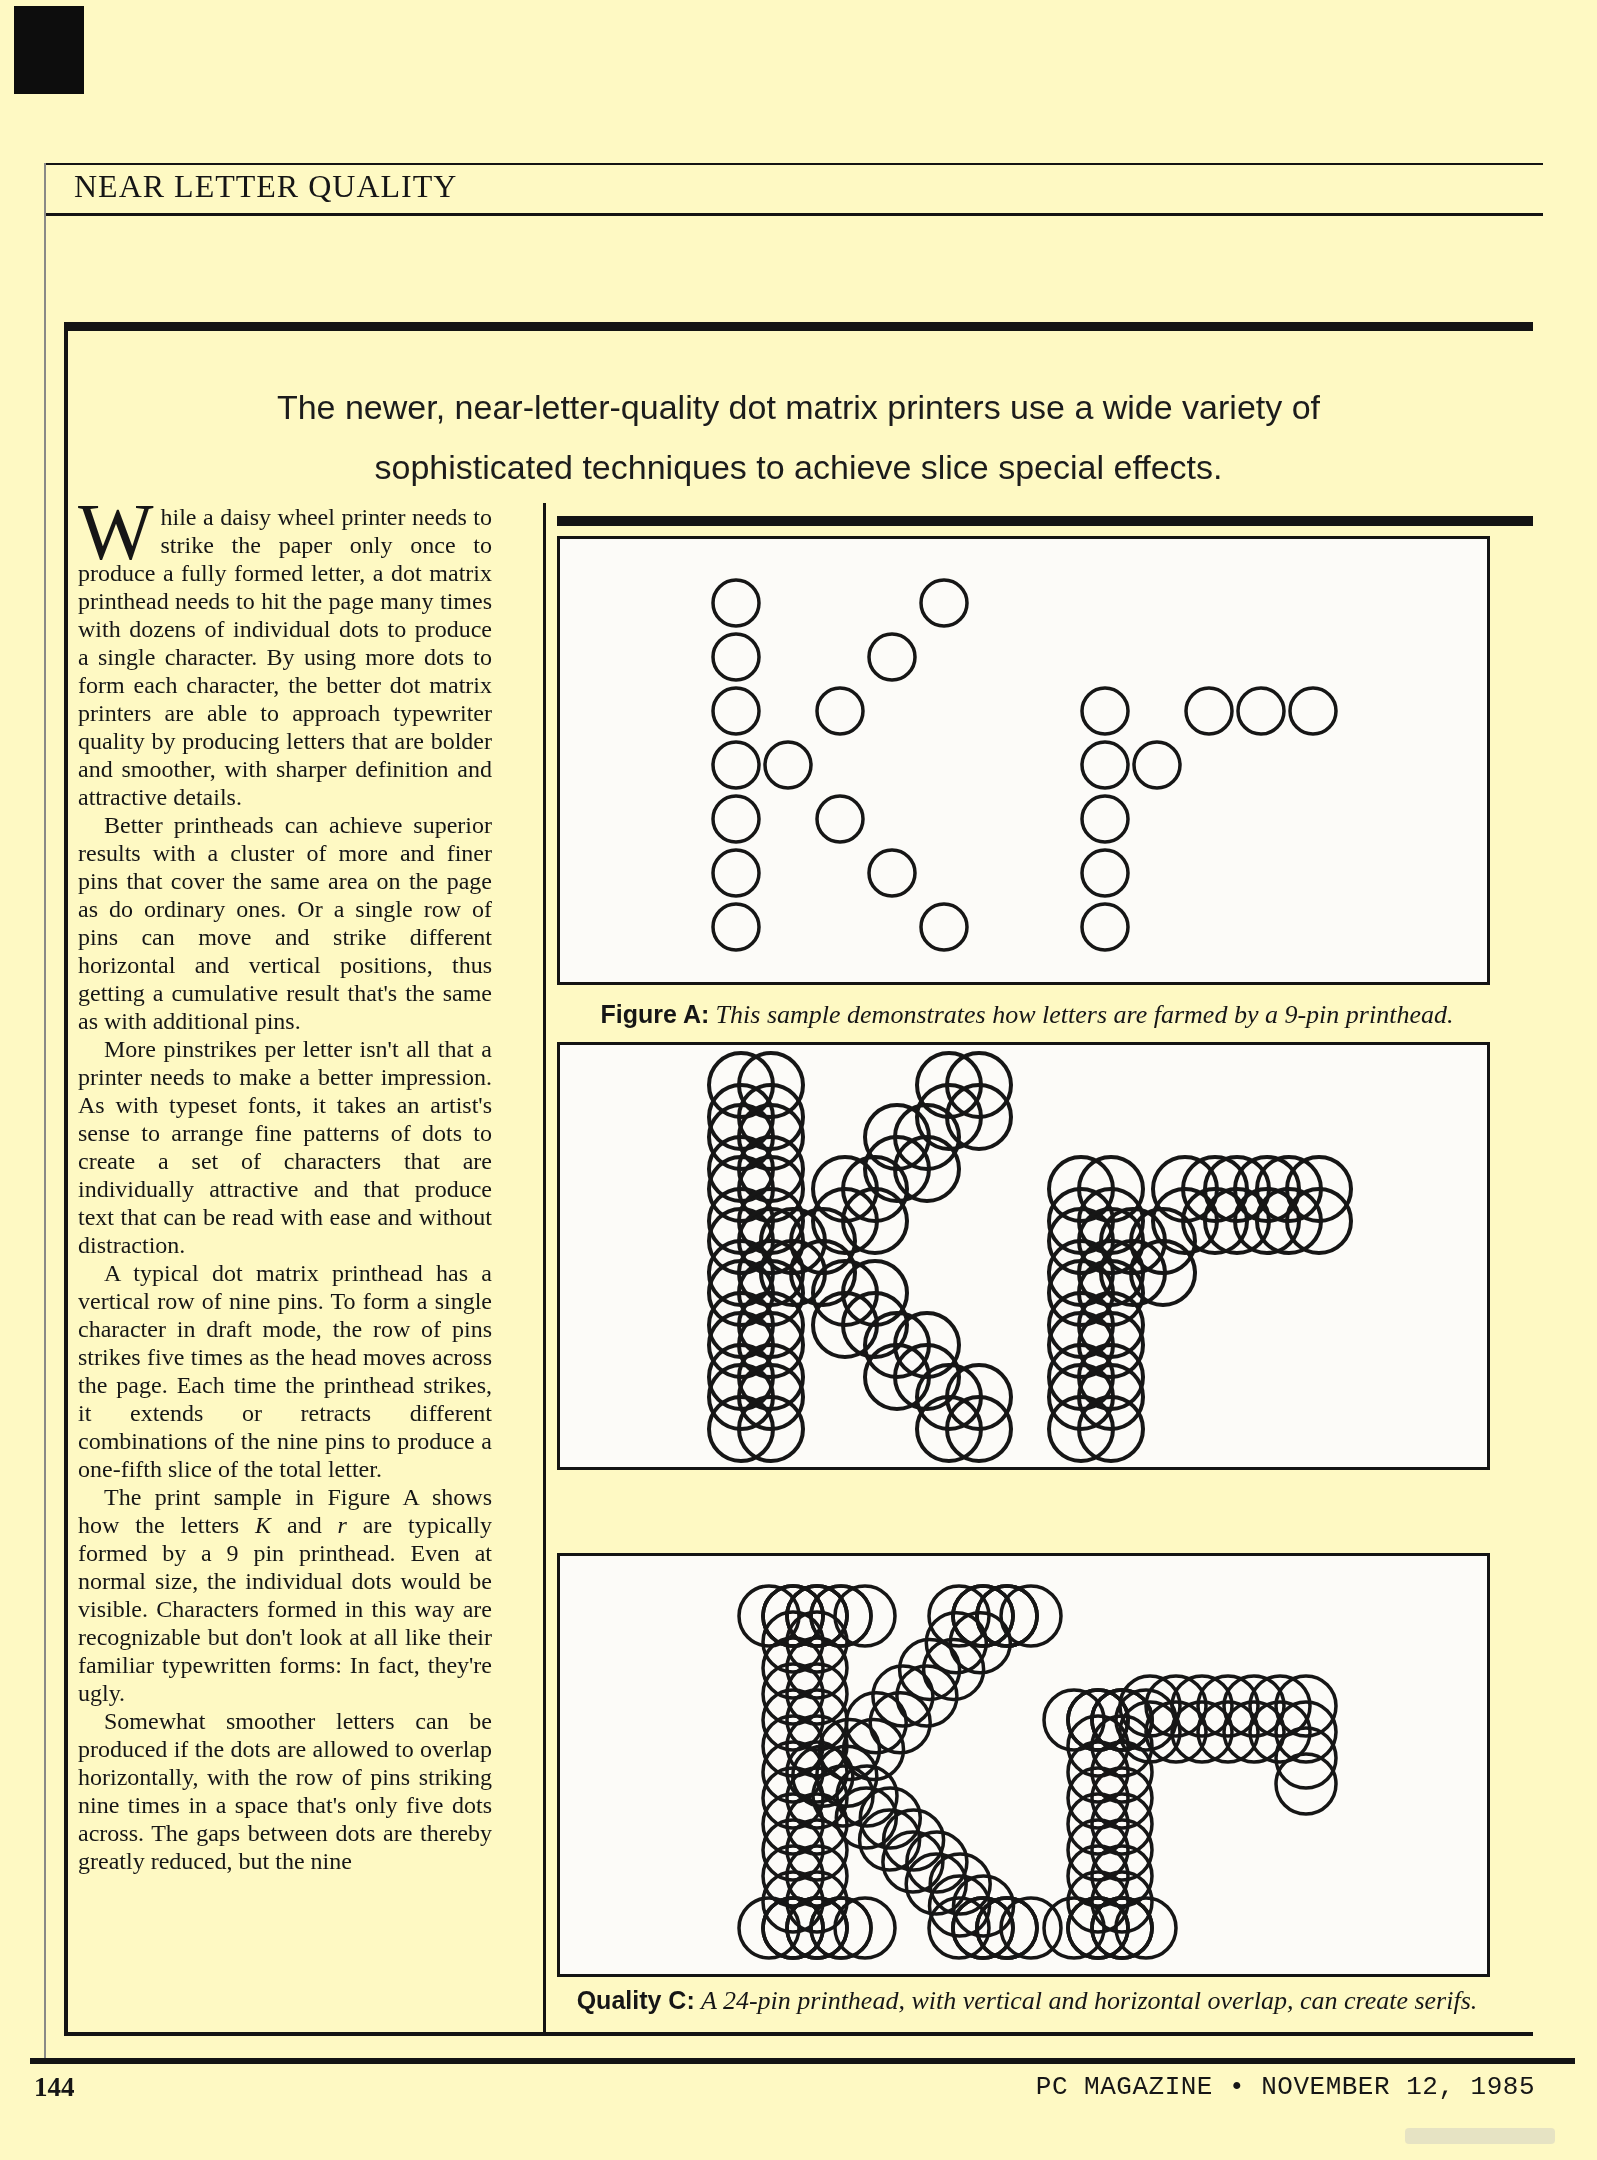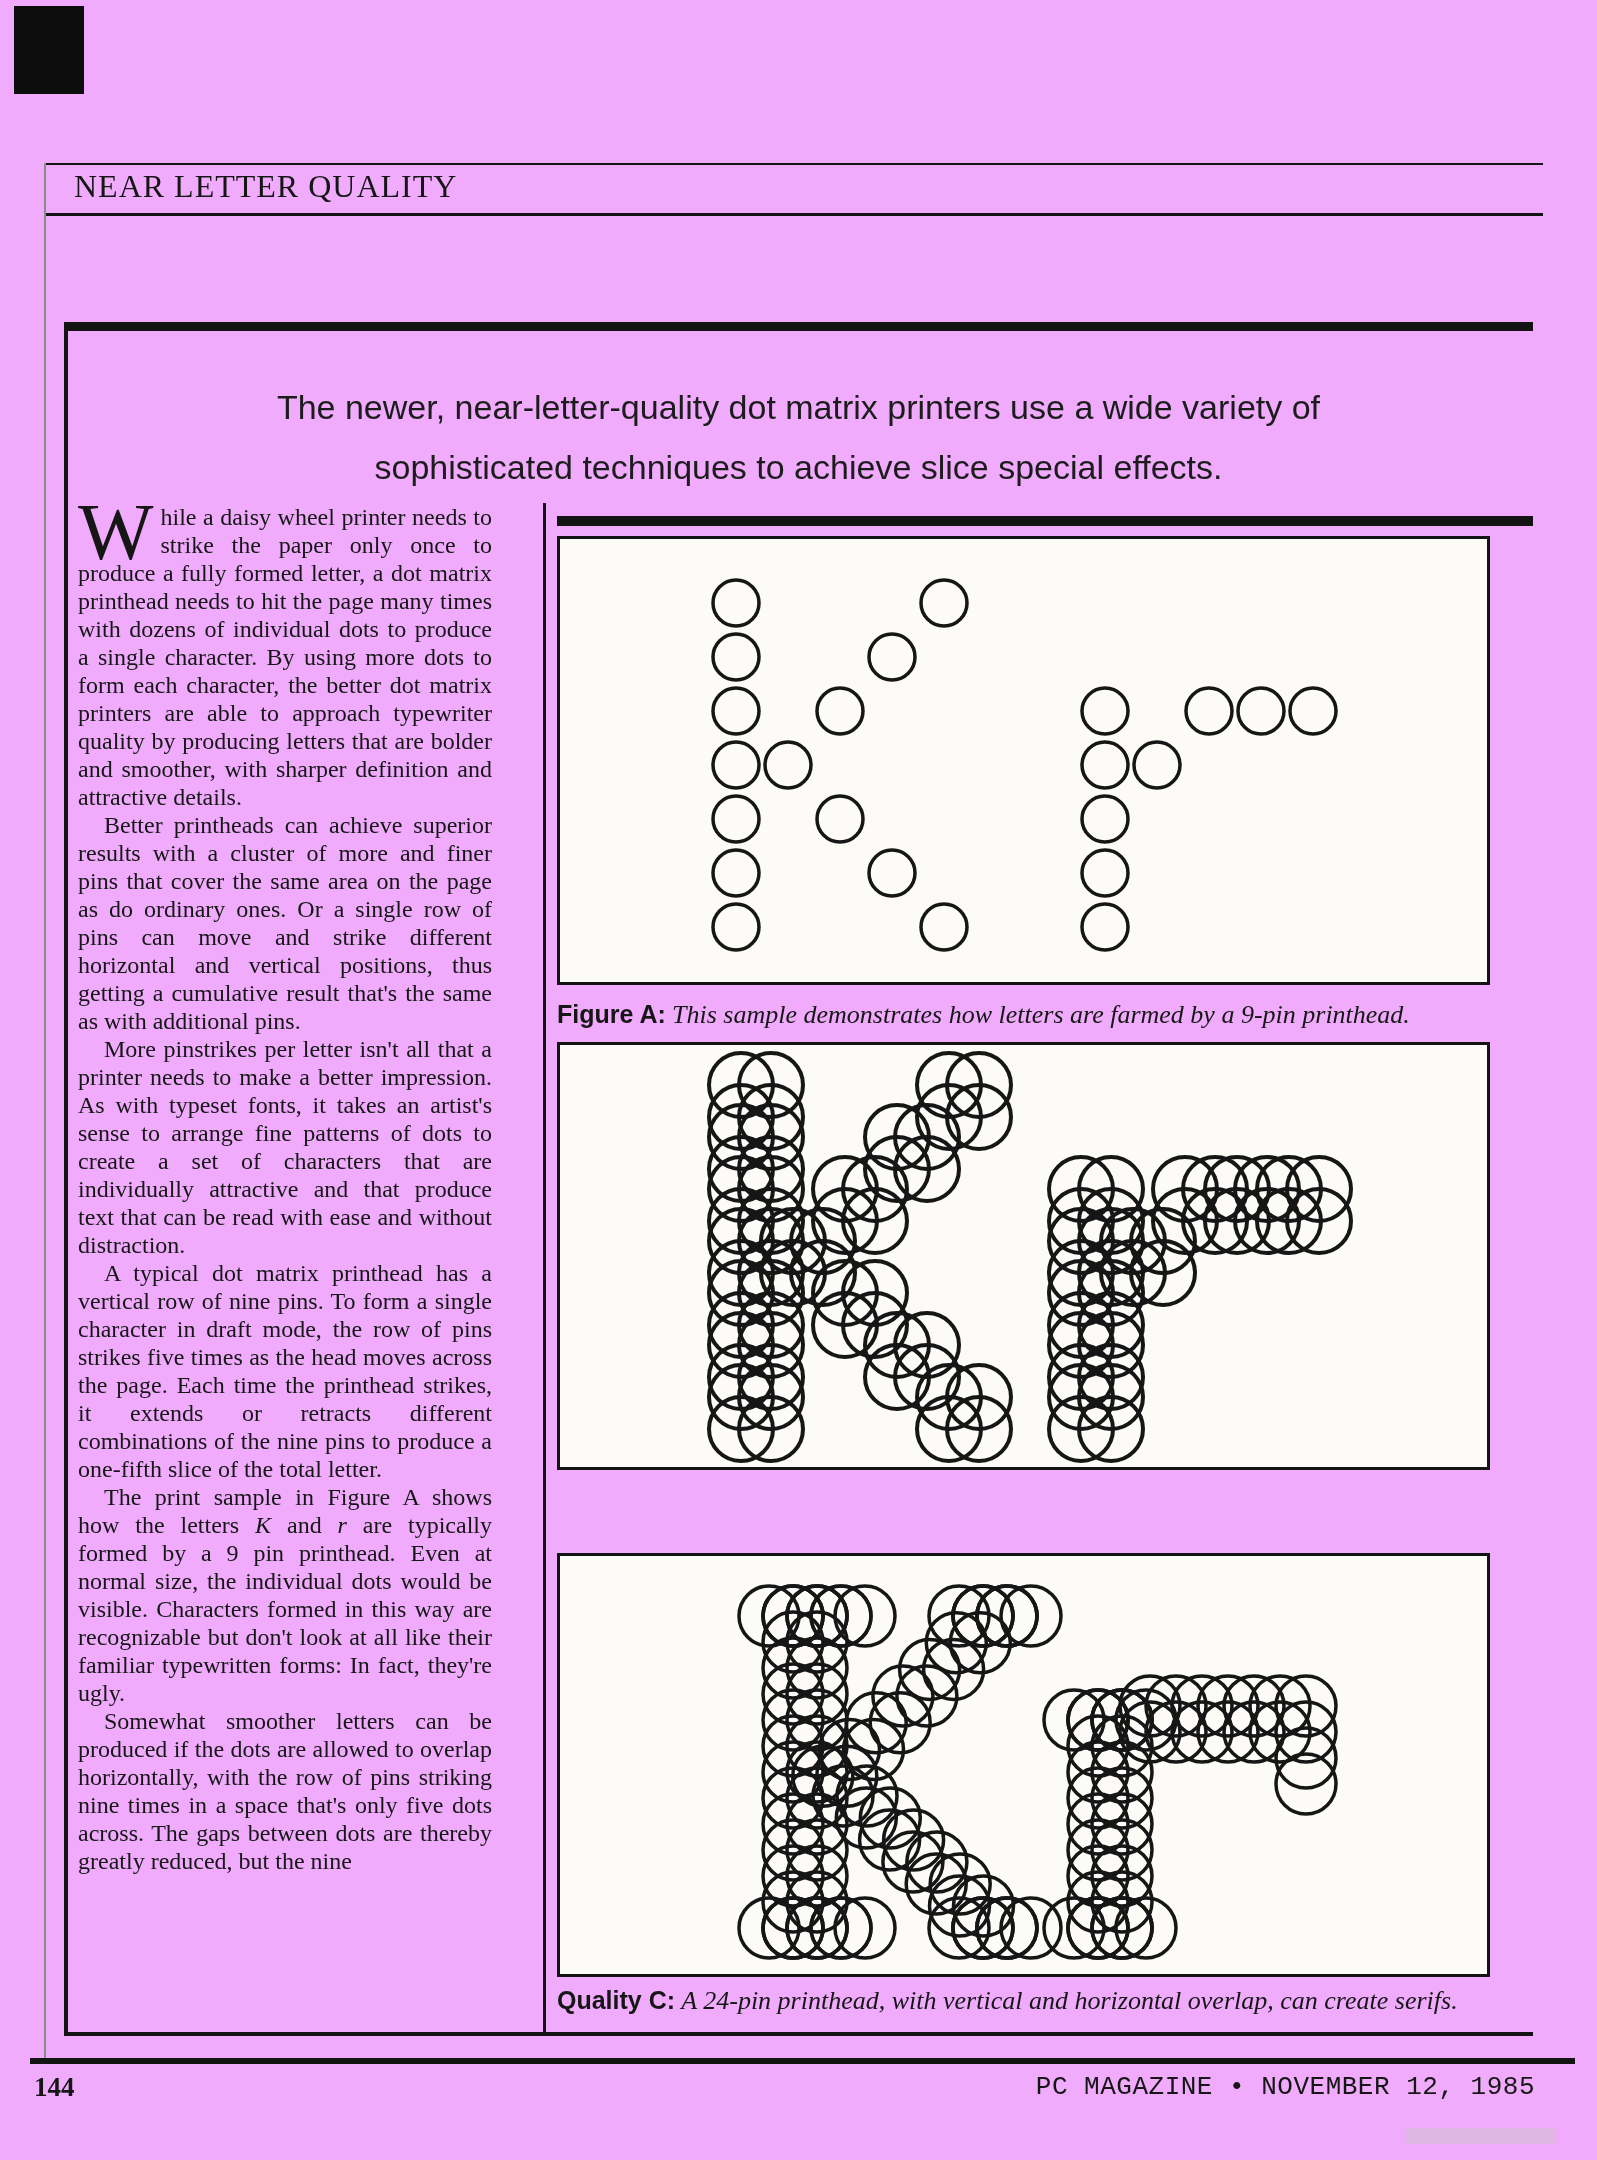--- a/index.html
+++ b/index.html
@@ -1,16 +1,16 @@
 <!DOCTYPE html>
 <html><head>
 <meta charset="utf-8">
 <style>
   html,body{margin:0;padding:0;background:#e8e6e2;}
-  #page{position:relative;width:1597px;height:2160px;background:#f0abfc;overflow:hidden;
+  #page{position:relative;width:1597px;height:2160px;background:#fef9c3;overflow:hidden;
         font-family:"Liberation Serif",serif;color:#161616;}
   .abs{position:absolute;}
   
   .bar{background:#141414;}
   .lightline{background:#8a8a86;}
   
   #header-title{left:74px;top:168px;font-size:32px;letter-spacing:1px;font-weight:400;}
   
   #article-title{left:64px;top:346px;width:1469px;text-align:center;font-size:47px;font-weight:bold;}
   .subtitle{left:64px;width:1469px;text-align:center;font-family:"Liberation Sans",sans-serif;
@@ -22,21 +22,21 @@
                text-align:justify;}
   #body-column p{margin:0;}
   #body-column p.indent{text-indent:26px;}
   #body-column em{font-style:italic;}
   .dropcap{float:left;font-size:80px;line-height:58px;height:56px;padding-right:7px;
            font-weight:400;}
   
   .figbox{border:3px solid #141414;background:#fcfbf8;}
   .figbox svg{display:block;}
   
-  .caption{left:557px;width:940px;font-size:25px;white-space:nowrap;}
+  .caption{left:557px;width:940px;font-size:25px;white-space:nowrap;text-align:center;}
   .cap-label{font-family:"Liberation Sans",sans-serif;font-weight:bold;font-size:25px;}
   .cap-text{font-family:"Liberation Serif",serif;font-style:italic;font-size:26px;}
   
   #footer-page{left:34px;top:2072px;font-size:27px;font-weight:bold;}
   #footer-issue{left:64px;top:2072px;width:1471px;text-align:right;font-size:26px;letter-spacing:.5px;font-family:Liberation Mono, monospace;}
   #smudge{left:1405px;top:2128px;width:150px;height:16px;background:#c9c8c4;opacity:.45;border-radius:4px;}
   #corner-mark{left:14px;top:6px;width:70px;height:88px;background:#0d0d0d;}
 </style>
 </head>
 <body>

